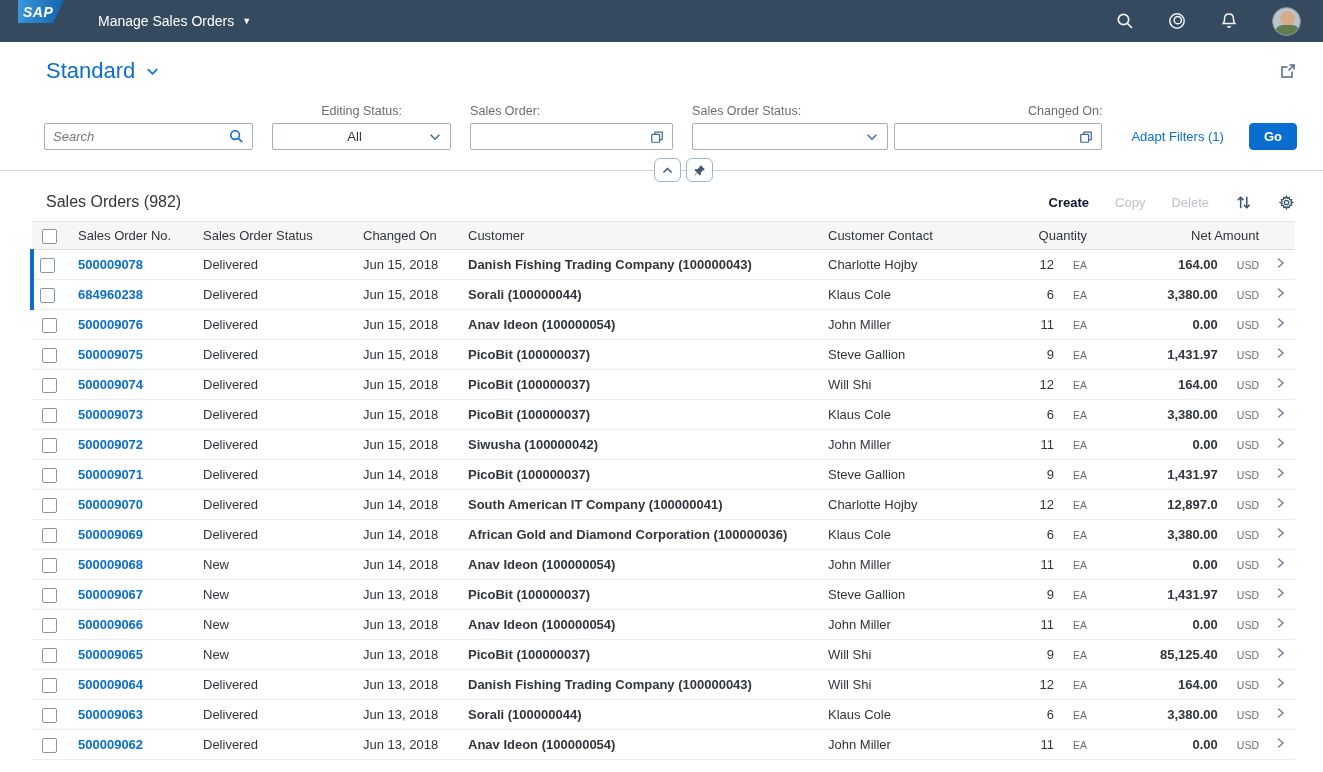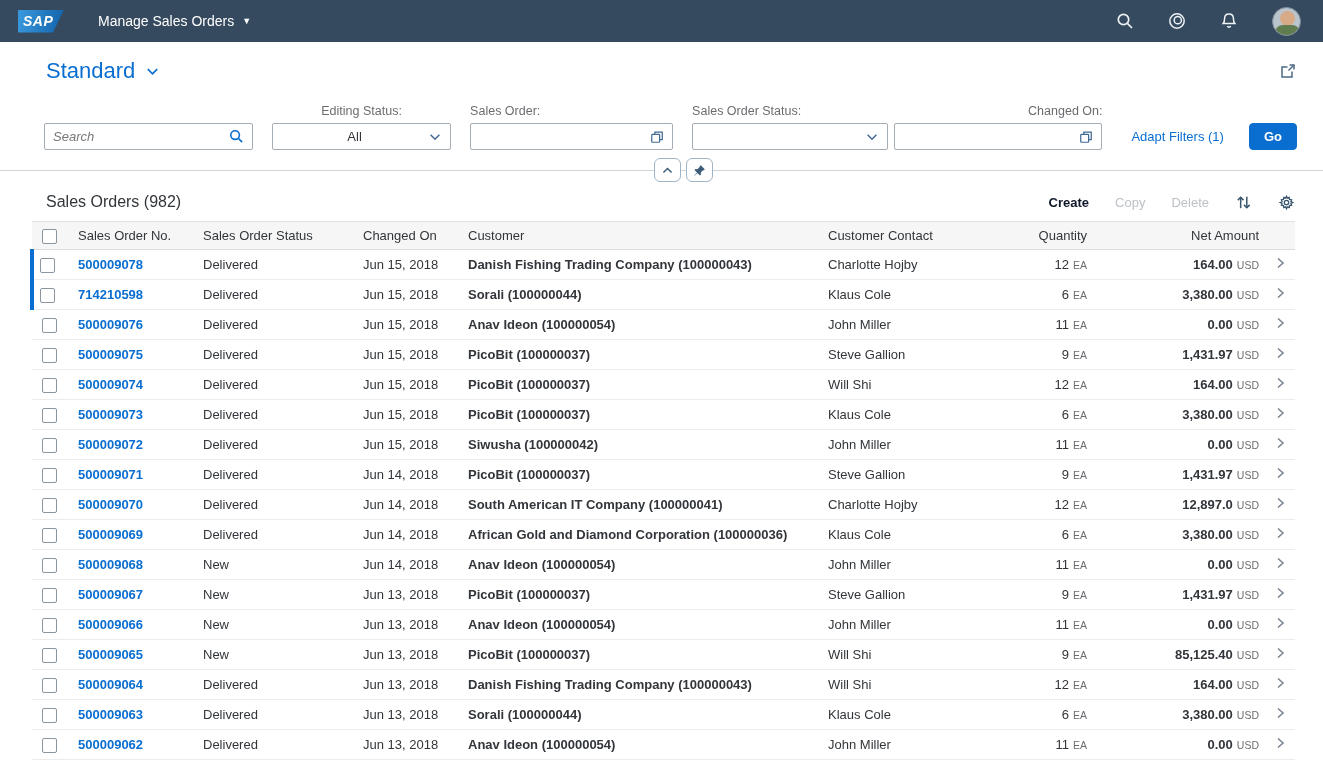--- a/index.html
+++ b/index.html
@@ -1,20 +1,20 @@
 <!DOCTYPE html>
 <html><head>
 <meta charset="utf-8">
 <style>
   * { margin:0; padding:0; box-sizing:border-box; }
   html,body { width:1323px; height:772px; overflow:hidden; background:#fff;
     font-family:"Liberation Sans","DejaVu Sans",sans-serif; color:#32363a; }
 
   
-  .shell { height:42px; background:#354a5f; display:flex; align-items:center; padding:0 22px 0 18px; }
+  .shell { height:42px; background:#354a5f; display:flex; padding:0 22px 0 18px; }
   .sap-logo { width:46px; height:23px; background:linear-gradient(100deg,#3a9ade 0%,#1566ae 90%);
     clip-path:polygon(0 0,100% 0,76% 100%,0 100%); display:flex; align-items:center; }
   .sap-logo span { color:#fff; font-style:italic; font-weight:bold; font-size:14px; letter-spacing:.5px; padding-left:5px; }
   .shell-title { color:#fff; font-size:14px; font-weight:400; margin-left:34px; display:flex; align-items:center; gap:8px; cursor:pointer; }
   .shell-caret { color:#fff; font-size:9px; }
   .shell-right { margin-left:auto; display:flex; align-items:center; gap:34px; }
   .shell-icon { width:18px; height:18px; color:#eef2f5; cursor:pointer; }
   .avatar { width:29px; height:29px; border-radius:50%; background:#b9c4cc; position:relative; overflow:hidden; border:1px solid #7d8c99; cursor:pointer; }
   .avatar .head { position:absolute; left:7px; top:3px; width:15px; height:15px; border-radius:50%; background:#d8ab88; }
   .avatar .body { position:absolute; left:2px; top:17px; width:25px; height:14px; border-radius:8px 8px 0 0; background:#5f7d4f; }
@@ -66,21 +66,21 @@
     font-size:13px; color:#32363a; height:28px; padding:0 8px; }
   tbody td { border-bottom:1px solid #ececec; font-size:13px; height:30px; padding:0 8px; background:#fff; }
   tbody tr { cursor:pointer; }
   tr.navigated td:first-child { border-left:4px solid #0a6ed1; padding-left:6px; }
   td.c-sel { padding-left:10px; }
   .checkbox { display:inline-block; width:15px; height:15px; border:1.5px solid #8a959f; border-radius:2px; background:#fff; vertical-align:middle; cursor:pointer; }
   a.order-link { color:#0a6ed1; text-decoration:none;font-weight:bold; }
   td.c-cust { font-weight:700; overflow:hidden; white-space:nowrap; text-overflow:ellipsis; }
   td.num { text-align:right; }
   td.amt span.val { font-weight:600; }
-  .unit { font-size:10.5px; color:#6a6d70; margin-left:4px; }
+  .unit { font-size:10.5px; color:#6a6d70; margin-left:19px; }
   td.c-chev { text-align:right; color:#7a8691; padding-right:10px; }
 </style>
 </head>
 <body>
 
 <div class="shell">
   <div class="sap-logo">
       <span>SAP</span>
     </div>
   <div class="shell-title">
@@ -244,21 +244,21 @@
     <td class="num amt"><span class="val">164.00</span><span class="unit">USD</span></td>
     <td class="c-chev">
       <svg width="9" height="12" viewBox="0 0 9 12" fill="none" stroke="currentColor" stroke-width="1.6">
             <polyline points="2,1.5 7,6 2,10.5"></polyline>
           </svg>
     </td>
   </tr>
 
   <tr class="navigated">
     <td class="c-sel"><span class="checkbox"></span></td>
-    <td><a class="order-link" href="#">714210598</a></td>
+    <td><a class="order-link" href="#">684960238</a></td>
     <td>Delivered</td>
     <td>Jun 15, 2018</td>
     <td class="c-cust">Sorali (100000044)</td>
     <td>Klaus Cole</td>
     <td class="num"><span>6</span><span class="unit">EA</span></td>
     <td class="num amt"><span class="val">3,380.00</span><span class="unit">USD</span></td>
     <td class="c-chev">
       <svg width="9" height="12" viewBox="0 0 9 12" fill="none" stroke="currentColor" stroke-width="1.6">
             <polyline points="2,1.5 7,6 2,10.5"></polyline>
           </svg>

